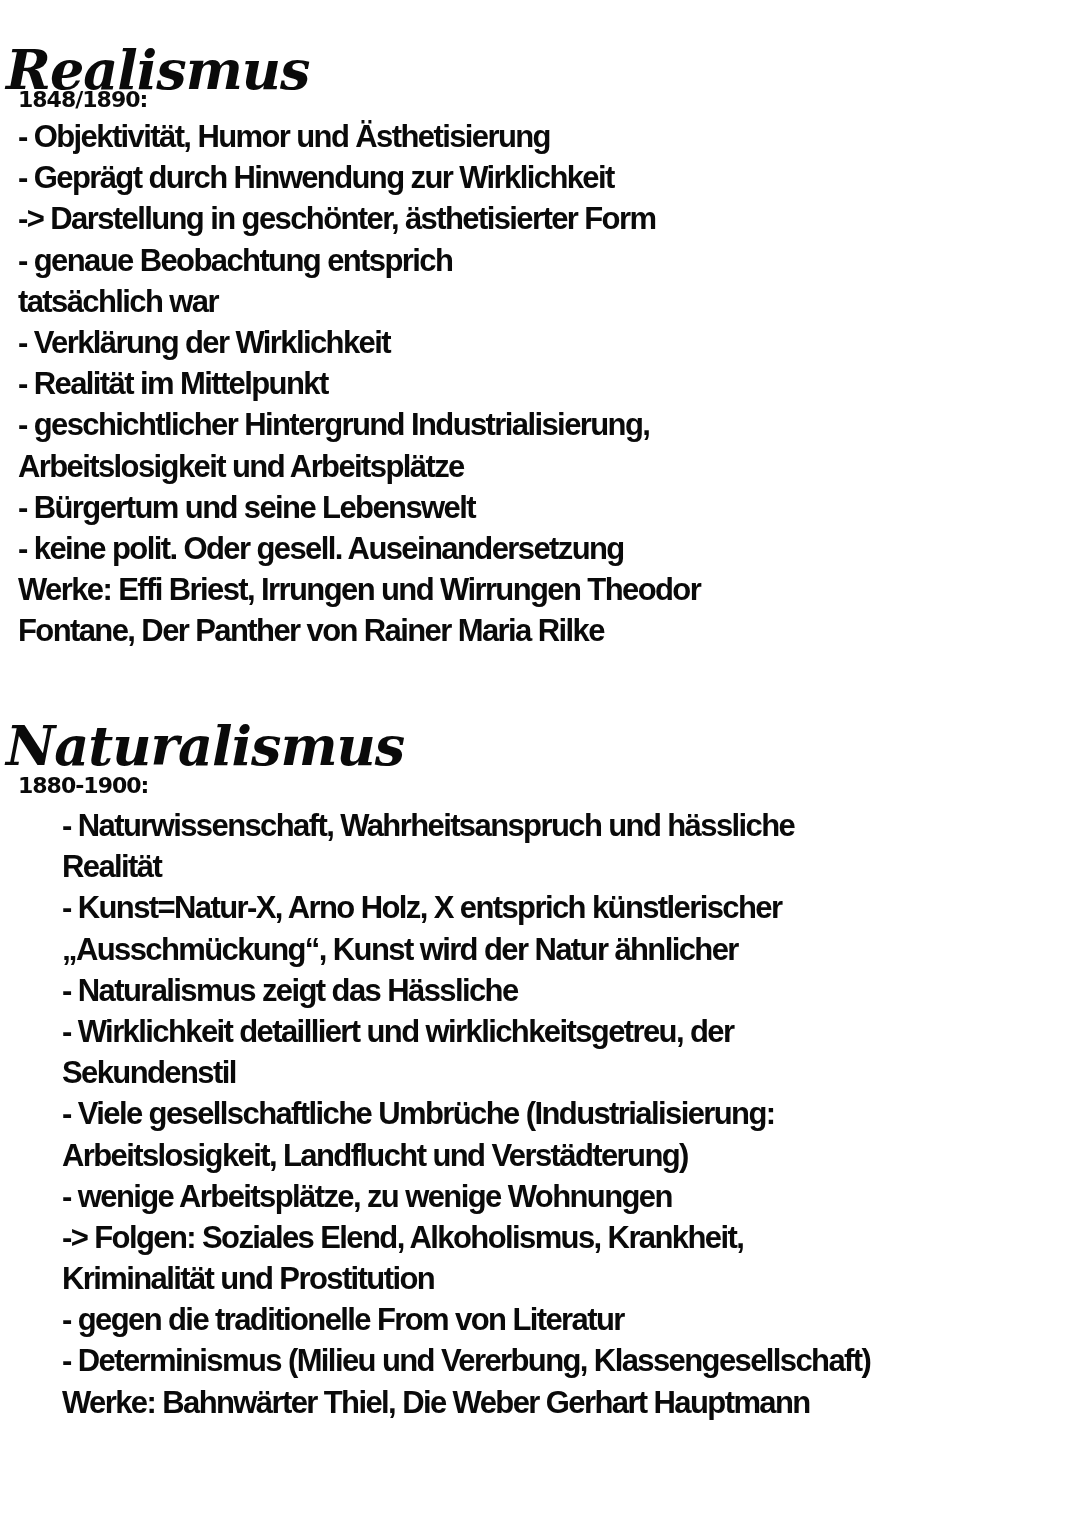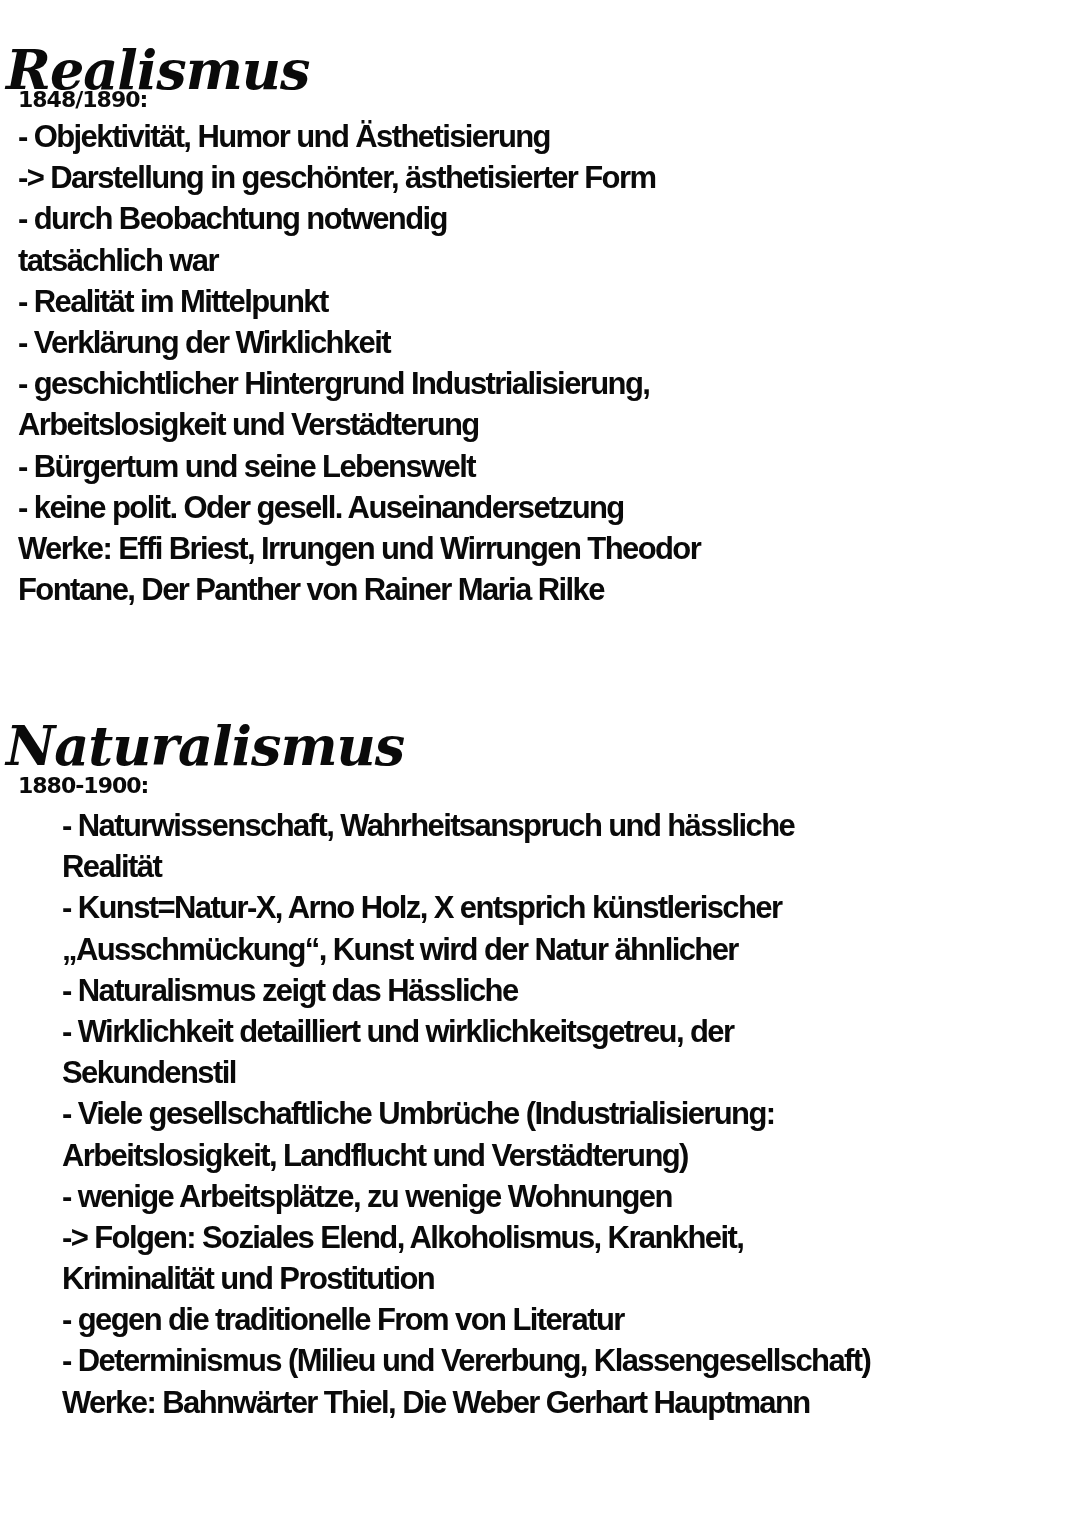--- a/index.html
+++ b/index.html
@@ -98,27 +98,28 @@
 
   <section>
     <div class="title" style="top:30px;">
       <span>Realismus</span>
     </div>
     <div class="date" style="top:82px;">
       <span>1848/1890:</span>
     </div>
     <ul class="lines" style="top:116px;">
       <li>- Objektivität, Humor und Ästhetisierung</li>
+      <li>- Geprägt durch Hinwendung zur Wirklichkeit</li>
       <li>-&gt; Darstellung in geschönter, ästhetisierter Form</li>
-      <li>- durch Beobachtung notwendig</li>
+      <li>- genaue Beobachtung entsprich</li>
       <li>tatsächlich war</li>
+      <li>- Verklärung der Wirklichkeit</li>
       <li>- Realität im Mittelpunkt</li>
-      <li>- Verklärung der Wirklichkeit</li>
       <li>- geschichtlicher Hintergrund Industrialisierung,</li>
-      <li>Arbeitslosigkeit und Verstädterung</li>
+      <li>Arbeitslosigkeit und Arbeitsplätze</li>
       <li>- Bürgertum und seine Lebenswelt</li>
       <li>- keine polit.  Oder gesell. Auseinandersetzung</li>
       <li>Werke: Effi Briest, Irrungen und Wirrungen Theodor</li>
       <li>Fontane, Der Panther von Rainer Maria Rilke</li>
     </ul>
   </section>
 
   <section>
     <div class="title" style="top:706px;">
       <span>Naturalismus</span>

